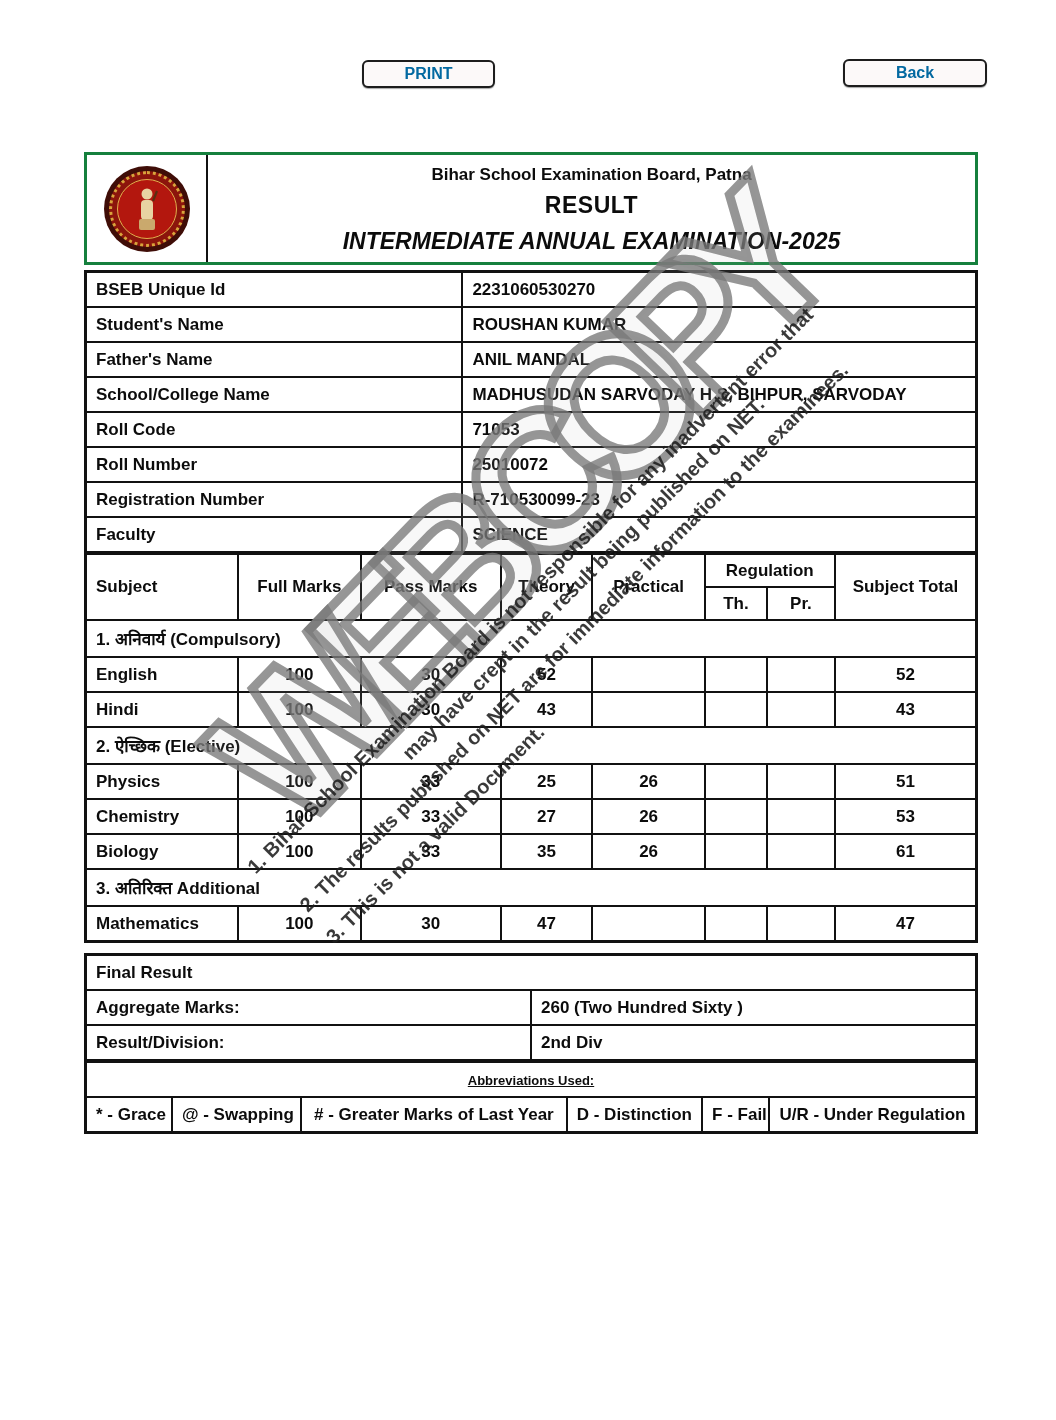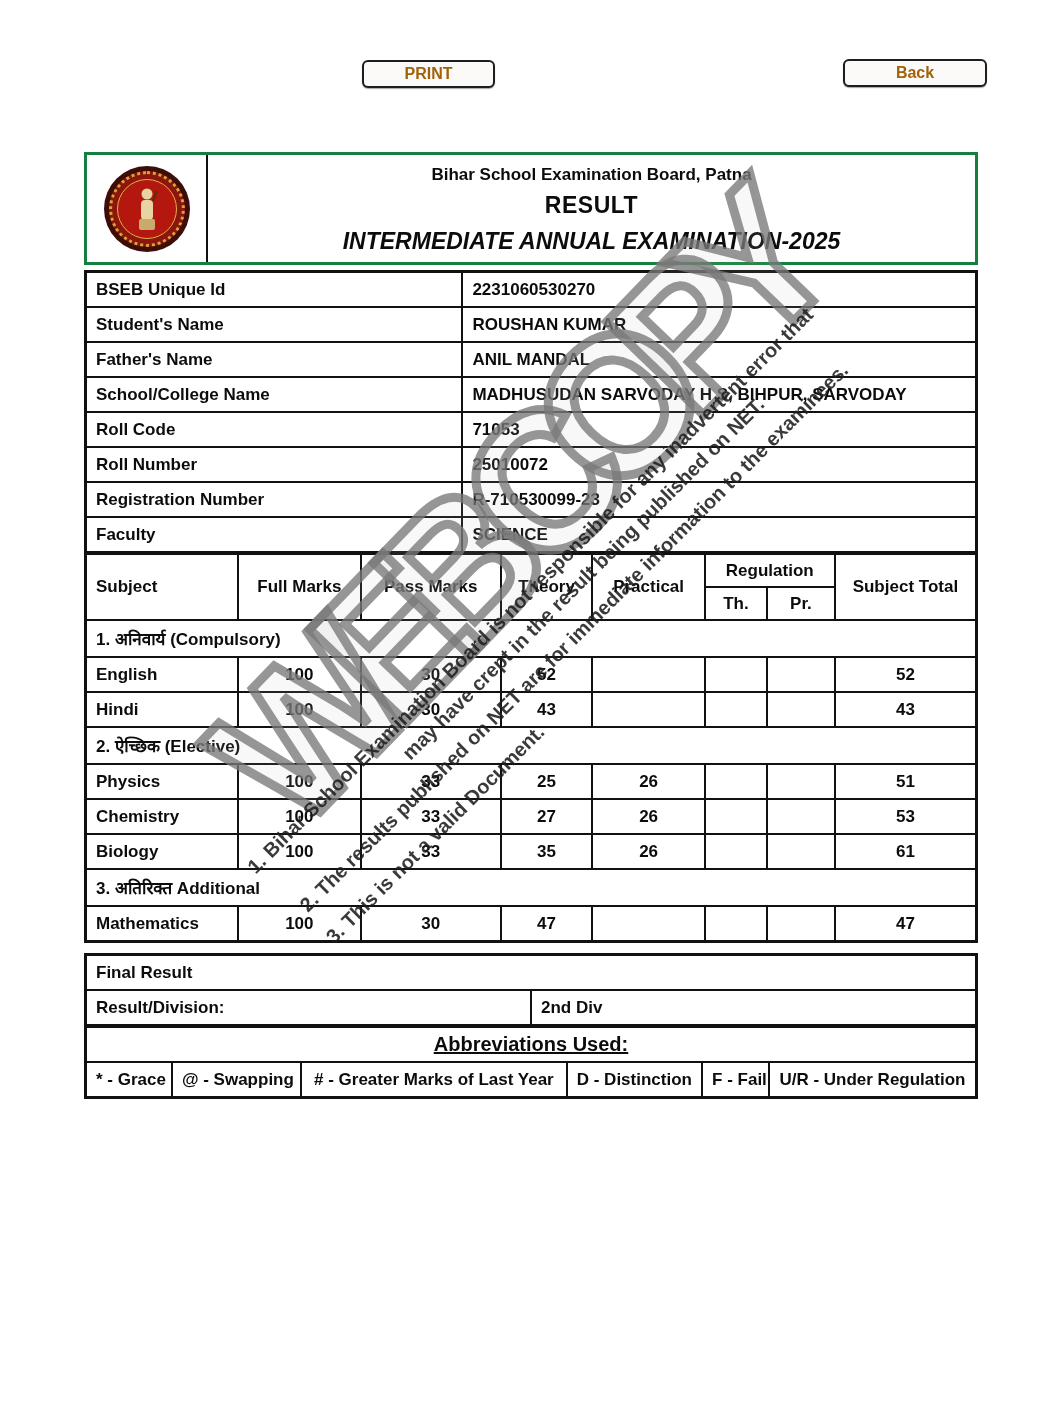--- a/index.html
+++ b/index.html
@@ -6,21 +6,21 @@
   body{
     width:1056px;height:1420px;position:relative;overflow:hidden;
     background:#ffffff;
     font-family:"Liberation Sans",sans-serif;
     font-weight:bold;color:#0c0c0c;
   }
   
   .btn{
     position:absolute;height:28px;
     background:#fcf9f9;border:2px solid #1d1d1d;border-radius:6px;
-    font-family:"Liberation Sans",sans-serif;font-weight:600;font-size:16px;color:#a16207;
+    font-family:"Liberation Sans",sans-serif;font-weight:600;font-size:16px;color:#0369a1;
     box-shadow:0 1px 1px rgba(0,0,0,0.35);
     display:flex;align-items:center;justify-content:center;cursor:pointer;
   }
   .btn-print{left:362px;top:60px;width:133px;}
   .btn-back{left:843px;top:59px;width:144px;}
 
   
   .doc{position:absolute;left:84px;top:152px;width:894px;}
   .head-box{display:flex;border:3px solid #15803d;height:107px;background:#fff;}
   .logo-cell{width:119px;border-right:2px solid #111;display:flex;align-items:center;justify-content:center;}
@@ -38,21 +38,21 @@
   .tbl td{border:2px solid #111;padding:0 9px;font-size:17px;height:33px;overflow:hidden;white-space:nowrap;}
   .tbl-details{margin-top:5px;}
   .tbl-marks,.tbl-final,.tbl-abbrev{margin-top:-2px;}
   .tbl-final{margin-top:10px;}
   .lbl{width:40%;}
   .num{text-align:center;}
   .hdr-c{text-align:center;}
   .marks-hdr td{height:31px;}
   .section-row td{height:35px;}
   .abbrev-title{text-align:center;}
-  .abbrev-title span{text-decoration:underline;font-size:20px;}
+  .abbrev-title span{text-decoration:underline;font-size:13px;}
   .abbrev-cell{text-align:center;padding:0 4px;font-size:16px;height:35px;}
 
   
   .wm-big{
     position:absolute;left:510px;top:517px;z-index:5;pointer-events:none;
     transform:translate(-50%,-50%) rotate(-46deg);
     font-size:195px;font-weight:bold;letter-spacing:-38px;white-space:nowrap;
     color:rgba(190,190,190,0.10);
     -webkit-text-stroke:9px rgba(120,120,120,0.78);
     font-family:"Liberation Sans",sans-serif;
@@ -232,20 +232,24 @@
     </tr>
   </tbody>
     </table>
 
   <table class="tbl tbl-final">
     <tbody>
         <tr>
           <td colspan="2">Final Result</td>
         </tr>
     <tr>
+          <td class="lbl">Aggregate Marks:</td>
+          <td>260 (Two Hundred Sixty )</td>
+        </tr>
+    <tr>
           <td class="lbl">Result/Division:</td>
           <td>2nd Div</td>
         </tr>
   </tbody>
     </table>
 
   <table class="tbl tbl-abbrev">
     <colgroup>
       <col style="width:9.7%">
         <col style="width:14.5%">

